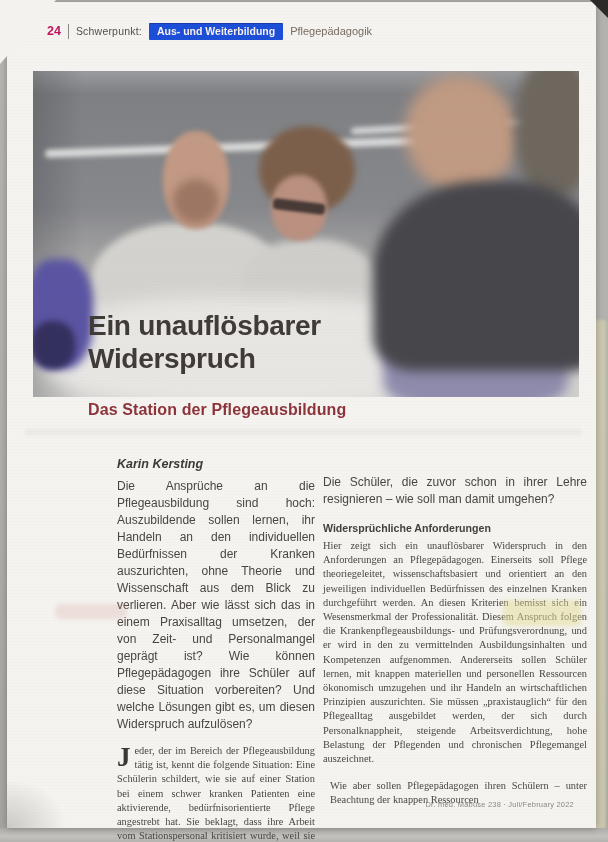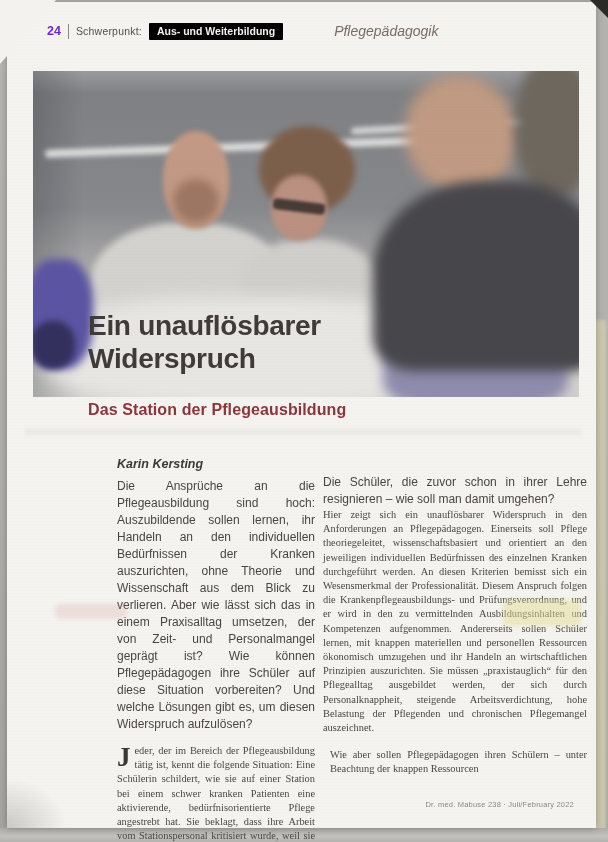--- a/index.html
+++ b/index.html
@@ -16,26 +16,26 @@
           background:linear-gradient(180deg,#aeaca8,#c3c1bd 60%,#b5b3af);}
   .torn-corner{position:absolute;left:0;top:0;width:56px;height:64px;background:#f3f2ee;
           clip-path:polygon(0 0,100% 0,0 100%);box-shadow:2px 2px 3px rgba(0,0,0,.18);}
   
   .page{position:absolute;left:7px;top:2px;width:589px;height:826px;background:#f4f3ef;
           box-shadow:0 0 7px rgba(0,0,0,.28);}
   .grain{position:absolute;inset:0;pointer-events:none;opacity:.5;
           background:repeating-linear-gradient(0deg,rgba(90,85,80,.025) 0 1px,transparent 1px 3px);}
   
   .hdr{position:absolute;left:40px;top:19px;height:20px;display:flex;align-items:center;gap:7px;}
-  .hdr .pageno{font-size:12.5px;font-weight:bold;color:#6d28d9;}
+  .hdr .pageno{font-size:12.5px;font-weight:bold;color:#be185d;}
   .hdr .vline{width:1px;height:15px;background:#8d8882;}
   .hdr .section{font-size:10.5px;color:#544f49;letter-spacing:.2px;text-align:right;}
-  .hdr .badge{background:#000000;color:#f6f0ec;font-size:10.5px;font-weight:bold;
+  .hdr .badge{background:#1d4ed8;color:#f6f0ec;font-size:10.5px;font-weight:bold;
           padding:2px 8px 3px;border-radius:1px;box-shadow:inset 0 1px 0 rgba(0,0,0,.22);}
-  .hdr .topic{font-size:14px;font-style:italic;color:#776c63;margin-left:44px;}
+  .hdr .topic{font-size:11px;color:#776c63;}
   
   .photo{position:absolute;left:26px;top:69px;width:546px;height:326px;overflow:hidden;
           background:linear-gradient(180deg,#9a9b9e 0%,#7f8083 7%,#87888c 42%,#b7b6b4 68%,#d7d6d3 83%,#d1d0ce 100%);}
   .photo .sh{position:absolute;}
   .ph-left-shade{left:-20px;top:0;width:70px;height:326px;
           background:linear-gradient(90deg,rgba(55,56,62,.38),rgba(55,56,62,0));}
   .rail1{left:12px;top:72px;width:390px;height:8px;background:#dbdcdc;border-radius:5px;
           filter:blur(2.5px);transform:rotate(-2deg);}
   .rail2{left:318px;top:52px;width:180px;height:7px;background:#d4d5d6;border-radius:5px;
           filter:blur(2.5px);transform:rotate(-3deg);}
@@ -128,20 +128,21 @@
     <div class="subtitle">Das Station der Pflegeausbildung</div>
 
     <div class="col col-left">
       <p class="author">Karin Kersting</p>
       <p class="lead">Die Ansprüche an die Pflegeausbildung sind hoch: Auszubildende sollen lernen, ihr Handeln an den individuellen Bedürfnissen der Kranken auszurichten, ohne Theorie und Wissenschaft aus dem Blick zu verlieren. Aber wie lässt sich das in einem Praxisalltag umsetzen, der von Zeit- und Personalmangel geprägt ist? Wie können Pflegepädagogen ihre Schüler auf diese Situation vorbereiten? Und welche Lösungen gibt es, um diesen Widerspruch aufzulösen?</p>
       <p class="bodytxt"><span class="dropcap">J</span><span>eder, der im Bereich der Pflegeausbildung tätig ist, kennt die folgende Situation: Eine Schülerin schildert, wie sie auf einer Station bei einem schwer kranken Patienten eine aktivierende, bedürfnisorientierte Pflege angestrebt hat. Sie beklagt, dass ihre Arbeit vom Stationspersonal kritisiert wurde, weil sie zu viel Zeit brauchte und keinen Beitrag zur Sicherung der Abläufe leisten konnte. Ein anderer Schüler erwidert, es gebe noch mehr Patienten und andere Arbeiten, die erledigt werden müssten, damit der Betrieb „läuft“ – man müsse sich eben beeilen.</span></p>
     </div>
 
     <div class="col col-right">
       <p class="lead">Die Schüler, die zuvor schon in ihrer Lehre resignieren – wie soll man damit umgehen?</p>
+      <p class="subhead">Widersprüchliche Anforderungen</p>
       <p class="bodytxt">Hier zeigt sich ein unauflösbarer Widerspruch in den Anforderungen an Pflegepädagogen. Einerseits soll Pflege theoriegeleitet, wissenschaftsbasiert und orientiert an den jeweiligen individuellen Bedürfnissen des einzelnen Kranken durchgeführt werden. An diesen Kriterien bemisst sich ein Wesensmerkmal der Professionalität. Diesem Anspruch folgen die Krankenpflegeausbildungs- und Prüfungsverordnung, und er wird in den zu vermittelnden Ausbildungsinhalten und Kompetenzen aufgenommen. Andererseits sollen Schüler lernen, mit knappen materiellen und personellen Ressourcen ökonomisch umzugehen und ihr Handeln an wirtschaftlichen Prinzipien auszurichten. Sie müssen „praxistauglich“ für den Pflegealltag ausgebildet werden, der sich durch Personalknappheit, steigende Arbeitsverdichtung, hohe Belastung der Pflegenden und chronischen Pflegemangel auszeichnet.</p>
       <p class="bodytxt p2">Wie aber sollen Pflegepädagogen ihren Schülern – unter Beachtung der knappen Ressourcen</p>
     </div>
 
     <div class="stain-yellow"></div>
     <div class="stain-pink"></div>
     <div class="corner-shadow"></div>
 
     <div class="footer">Dr. med. Mabuse 238 · Juli/February 2022</div>
     <div class="grain"></div>

